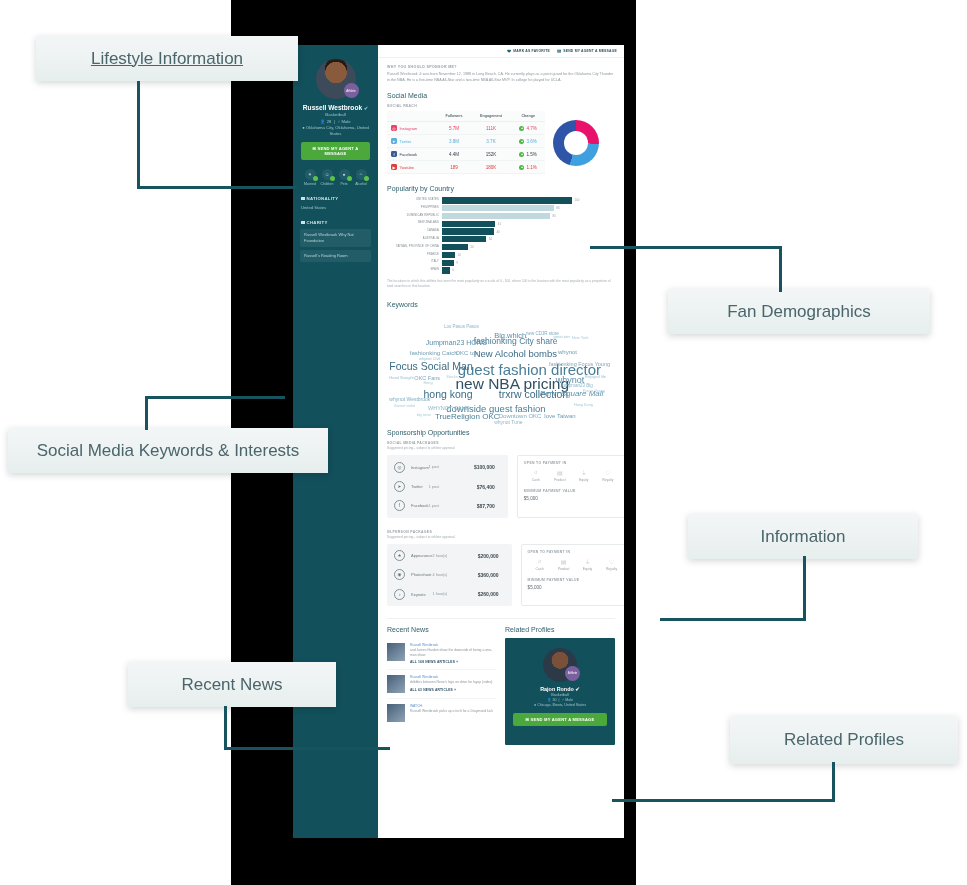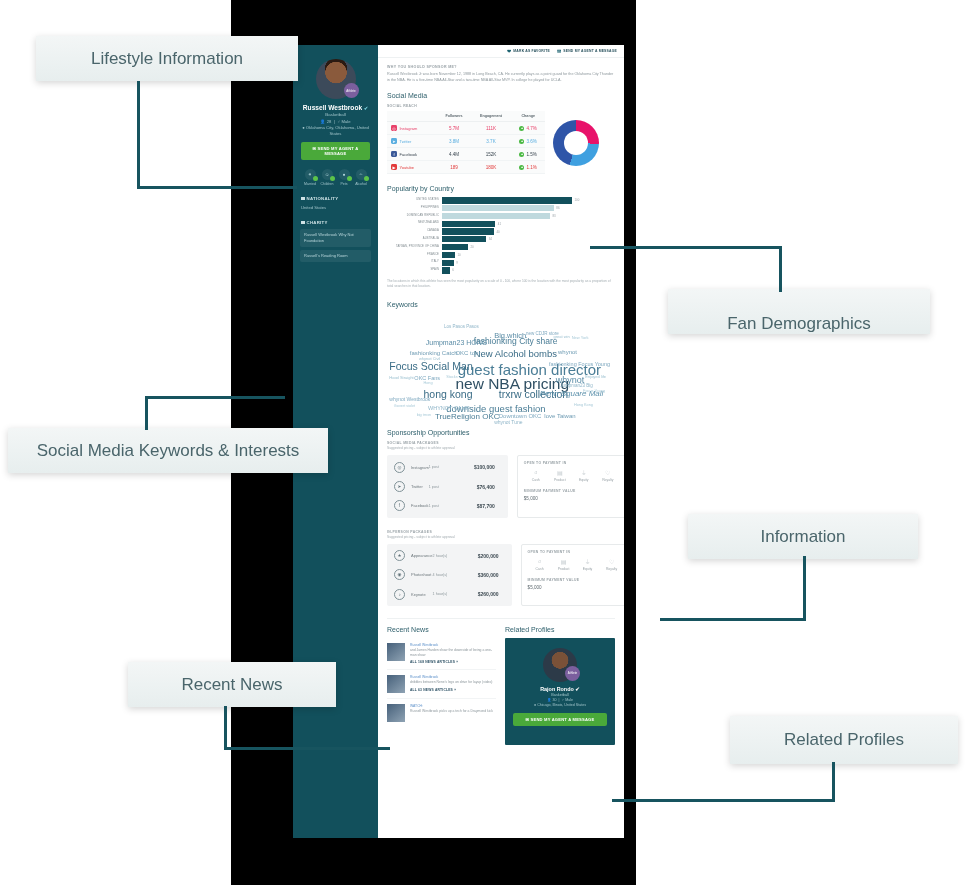--- a/index.html
+++ b/index.html
@@ -523,27 +523,27 @@
               <span>SEND MY AGENT A MESSAGE</span>
             </div>
           </div>
         </div>
       </div>
 
     </div>
   </div>
 </div>
 
-<div class="callout" style="left:36px;top:36px;width:262px;height:45px;">
+<div class="callout" style="left:36px;top:36px;width:262px;height:45px;text-decoration:underline;">
   <span>Lifestyle Information</span>
 </div>
 <div class="conn" style="left:137px;top:81px;width:3px;height:105px;"></div>
 <div class="conn" style="left:137px;top:186px;width:160px;height:3px;"></div>
 
-<div class="callout" style="left:668px;top:289px;width:262px;height:45px;align-items:flex-end;">
+<div class="callout" style="left:668px;top:289px;width:262px;height:45px;">
   <span>Fan Demographics</span>
 </div>
 <div class="conn" style="left:779px;top:246px;width:3px;height:46px;"></div>
 <div class="conn" style="left:590px;top:246px;width:192px;height:3px;"></div>
 
 <div class="callout" style="left:8px;top:428px;width:320px;height:45px;">
   <span>Social Media Keywords &amp; Interests</span>
 </div>
 <div class="conn" style="left:145px;top:396px;width:3px;height:34px;"></div>
 <div class="conn" style="left:145px;top:396px;width:140px;height:3px;"></div>

